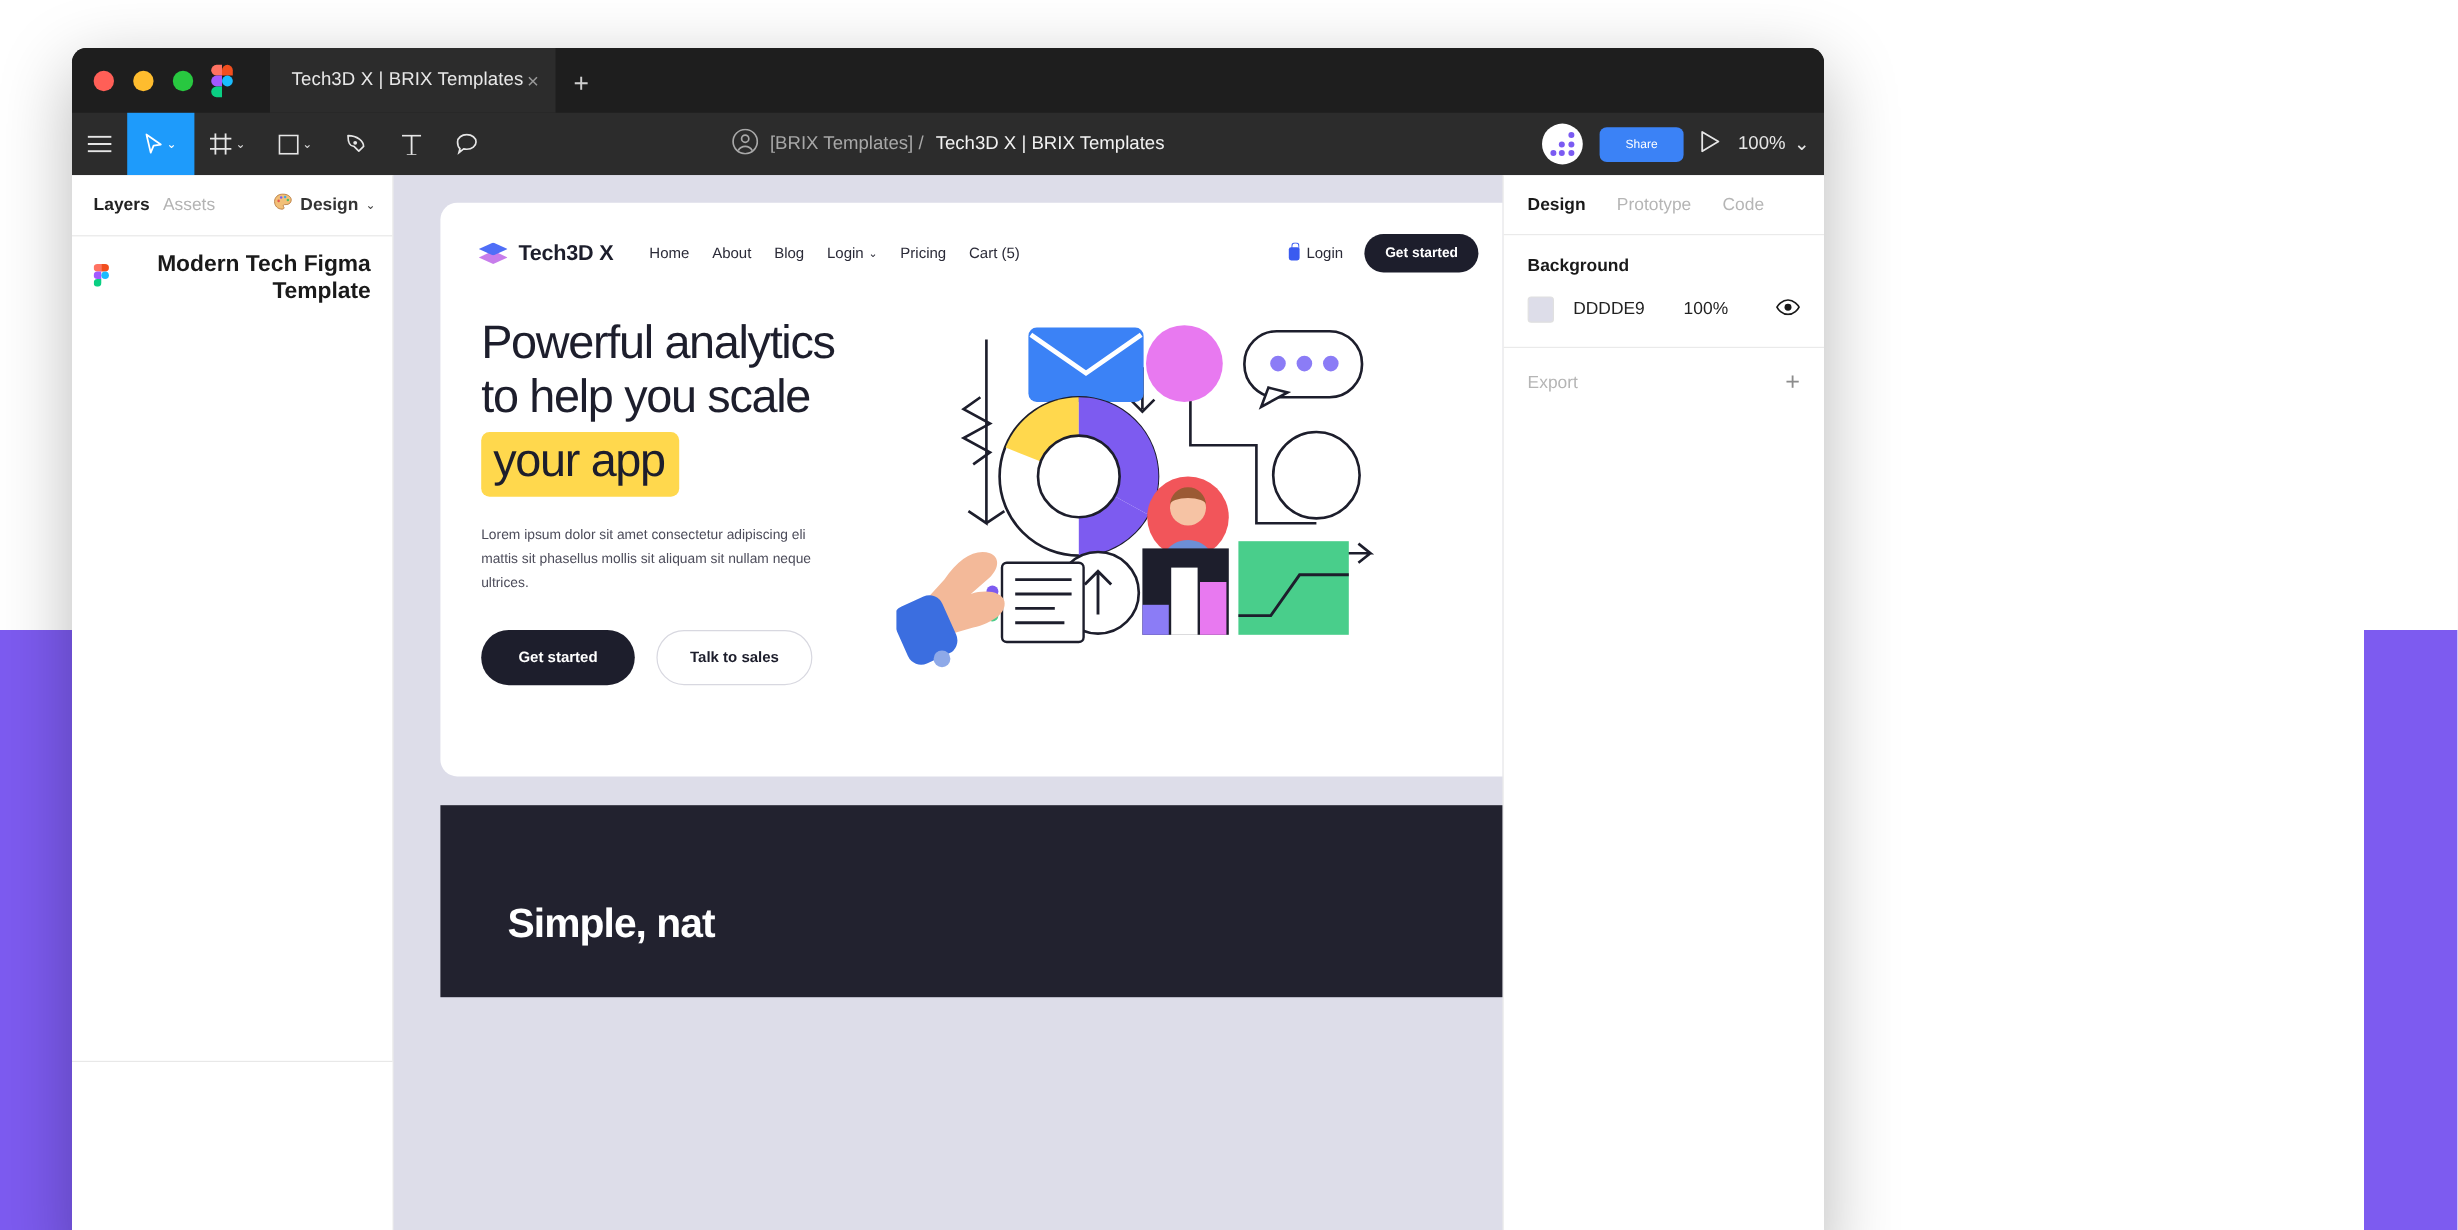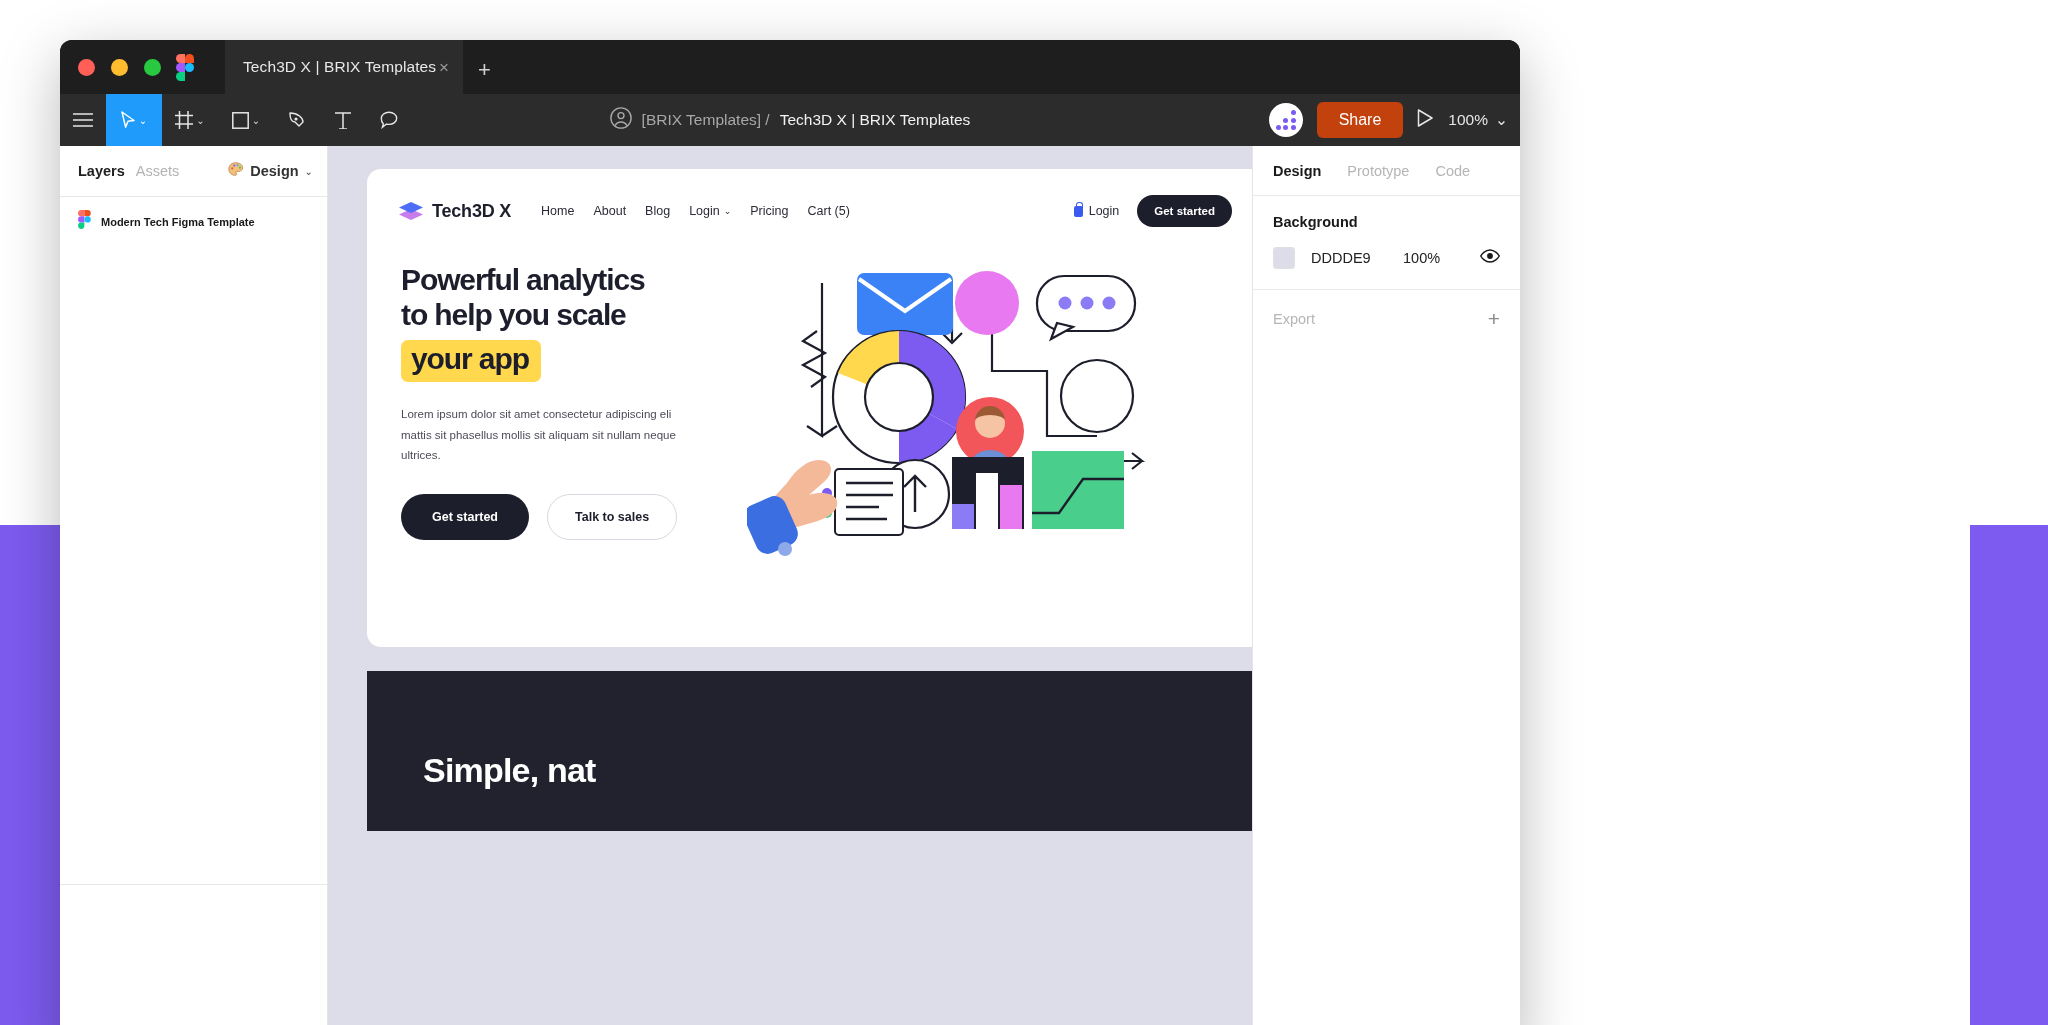--- a/index.html
+++ b/index.html
@@ -67,38 +67,38 @@
 
   .tb-right { position:absolute; right:12px; top:0; height:52px; display:flex; align-items:center; gap:14px; }
   .avatar {
     width:34px;height:34px;border-radius:50%;background:#fff;
     display:flex;align-items:center;justify-content:center;
   }
   .avdots { display:grid; grid-template-columns:repeat(3,5px); gap:2.5px; }
   .avdots i { width:5px;height:5px;border-radius:50%;background:#7B5BF2; display:block; }
   .avdots i.off { background:transparent; }
   .share-btn {
-    background:#c2410c; color:#fff; border:none; border-radius:6px;
-    padding:9px 22px; font-size:16px; font-family:inherit; cursor:pointer;
+    background:#3b82f6; color:#fff; border:none; border-radius:6px;
+    padding:9px 22px; font-size:10px; font-family:inherit; cursor:pointer;
   }
   .zoomval { color:#E6E6E6; font-size:15.5px; display:flex; align-items:center; gap:7px; cursor:pointer; }
 
   
   .wbody { position:relative; height:904px; display:flex; background:#E4E4EA; }
 
   
   .left-panel { width:268px; background:#fff; border-right:1px solid #E5E5E5; display:flex; flex-direction:column; }
   .lp-tabs { height:50px; display:flex; align-items:center; padding:0 18px; gap:11px; position:relative; }
   .lp-tab { font-size:14.5px; color:#B3B3B3; cursor:pointer; }
   .lp-tab.active { color:#222; font-weight:bold; }
   .lp-design { position:absolute; right:14px; display:flex; align-items:center; gap:6px; cursor:pointer; }
   .lp-design span.t { color:#333; font-size:14.5px; font-weight:bold; }
   .lp-divider { height:1px; background:#E8E8E8; }
   .layer-row { display:flex; align-items:center; gap:10px; padding:13px 18px; cursor:pointer; }
-  .layer-name { font-size:11px; color:#1a1a1a; font-weight:bold;text-align:right; }
+  .layer-name { font-size:19px; color:#1a1a1a; font-weight:bold;text-align:right; }
   .lp-spacer { flex:1; }
   .lp-bottom-divider { height:1px; background:#E8E8E8; }
   .lp-foot { height:165px; background:#fff; }
 
   
   .canvas { flex:1; position:relative; background:#DDDDE9; overflow:hidden; }
 
   
   .right-panel { width:268px; background:#fff; border-left:1px solid #E5E5E5; }
   .rp-tabs { height:50px; display:flex; align-items:center; padding:0 20px; gap:26px; border-bottom:1px solid #EAEAEA; }
@@ -133,21 +133,21 @@
   .login { display:flex; align-items:center; gap:6px; font-size:12.5px; color:#2B2B38; cursor:pointer; }
   .lock { width:9px; height:11px; background:#3A5BF0; border-radius:2px; position:relative; }
   .lock:before { content:""; position:absolute; left:2px; top:-4px; width:5px; height:5px; border:1.6px solid #3A5BF0; border-bottom:none; border-radius:3px 3px 0 0; }
   .cta-dark {
     background:#1D1E2C; color:#fff; font-size:11.5px; font-weight:bold;
     border:none; border-radius:20px; padding:10px 17px; cursor:pointer; font-family:inherit;
   }
 
   .hero { display:flex; padding:36px 0 0 34px; }
   .hero-left { width:330px; }
-  .hero-h1 { font-size:30px; line-height:1.16; font-weight:bold; color:#1D1E2C; letter-spacing:-1.1px; }
+  .hero-h1 { font-size:39px; line-height:1.16; font-weight:normal; color:#1D1E2C; letter-spacing:-1.1px; }
   .hl { background:#FFD84D; padding:2px 12px 6px 10px; border-radius:7px; display:inline-block; margin-top:7px; }
   .hero-p { margin-top:22px; font-size:11.5px; line-height:1.75; color:#4C4C5A; width:290px; }
   .hero-btns { display:flex; gap:18px; margin-top:29px; }
   .btn-primary { background:#1D1E2C; color:#fff; font-size:12.5px; font-weight:bold;
     border:none; border-radius:24px; padding:15px 31px; cursor:pointer; font-family:inherit; }
   .btn-secondary { background:#fff; color:#1D1E2C; font-size:12.5px; font-weight:bold;
     border:1.6px solid #D8D8E0; border-radius:24px; padding:15px 27px; cursor:pointer; font-family:inherit; }
 
   .hero-art { position:absolute; left:380px; top:92px; width:420px; height:310px; }
   .dark-section { position:absolute; left:0; right:0; top:502px; height:160px; background:#22222F; border-radius:0; }

